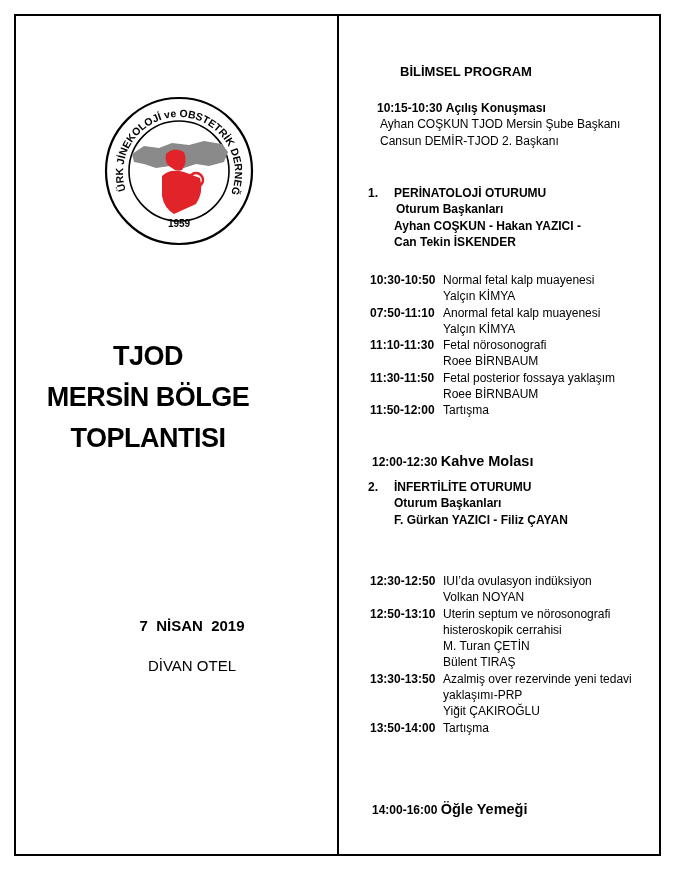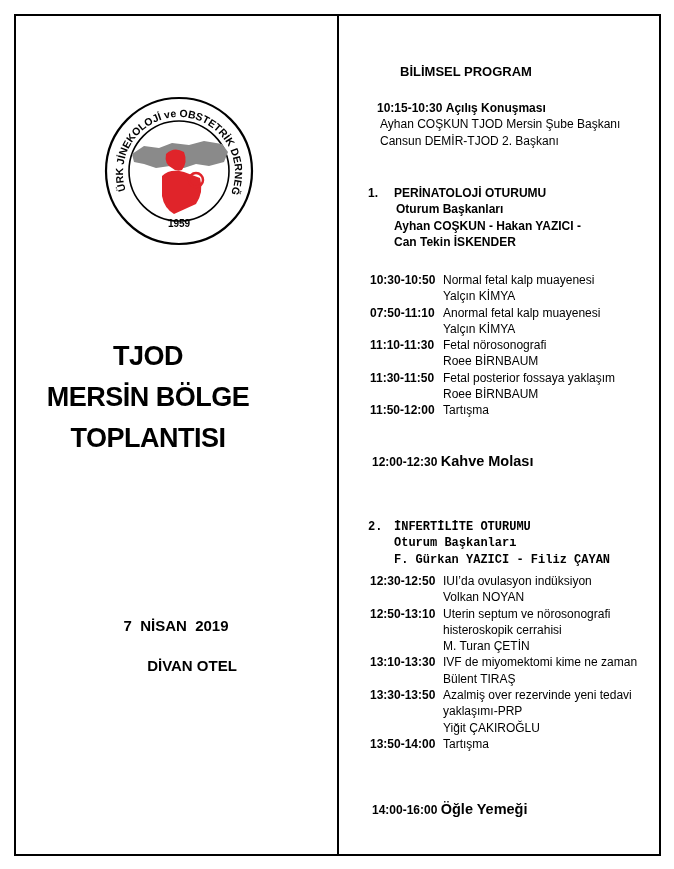--- a/index.html
+++ b/index.html
@@ -13,22 +13,22 @@
     }
     .divider {
       position: absolute; left: 337px; top: 14px; width: 2px; height: 842px; background: #000;
     }
     
     .logo { position: absolute; left: 104px; top: 96px; width: 150px; height: 150px; }
     .title-block {
       position: absolute; left: 14px; width: 268px; top: 336px; text-align: center;
       font-weight: bold; font-size: 27px; line-height: 41px; letter-spacing: -0.5px;
     }
-    .date { position: absolute; left: 14px; width: 324px; top: 617px; text-align:center; font-weight:bold; font-size: 15px; white-space: pre; }
-    .venue { position: absolute; left: 14px; width: 356px; top: 657px; text-align:center; font-weight:bold; font-size: 15px; }
+    .date { position: absolute; left: 30px; width: 324px; top: 617px; text-align:center; font-weight:bold; font-size: 15px; white-space: pre; }
+    .venue { position: absolute; left: 14px; width: 356px; top: 657px; text-align:center; font-weight:normal; font-size: 15px; }
     
     .r { position: absolute; font-size: 12px; line-height: 16.3px; white-space: nowrap; }
     .b { font-weight: bold; }
     .prog-title { left: 400px; top: 64px; font-size: 13px; font-weight: bold; }
     .time { display: inline-block; width: 73px; font-weight: bold; }
     .item { position: absolute; left: 370px; font-size: 12px; line-height: 16.3px; }
     .item .row { white-space: nowrap; }
     .item .ind { padding-left: 73px; }
     .big { font-size: 14.5px; font-weight: bold; margin-top: 43px; }
   </style>
@@ -99,38 +99,37 @@
   <div>
     <div class="row"><span class="time">11:50-12:00</span><span>Tartışma</span></div>
   </div>
 </div>
 
 <div class="r" style="left:372px; top:453px;">
   <span class="b">12:00-12:30</span>
   <span class="big">Kahve Molası</span>
 </div>
 
-<div class="r b" style="left:368px; top:519px;font-family:Liberation Mono, monospace;">
+<div class="r b" style="left:368px; top:479px;">
   <div><span style="display:inline-block;width:26px">2.</span><span>İNFERTİLİTE  OTURUMU</span></div>
   <div style="padding-left:26px">Oturum Başkanları</div>
   <div style="padding-left:26px">F. Gürkan YAZICI - Filiz ÇAYAN</div>
 </div>
 
 <div class="item" style="top:573px;">
   <div>
     <div class="row"><span class="time">12:30-12:50</span><span>IUI’da ovulasyon indüksiyon</span></div>
     <div class="row ind">Volkan NOYAN</div>
   </div>
   <div>
     <div class="row"><span class="time">12:50-13:10</span><span>Uterin septum ve nörosonografi</span></div>
     <div class="row ind">histeroskopik cerrahisi</div>
     <div class="row ind">M. Turan ÇETİN</div>
   </div>
   <div>
-    <div class="row"><span class="time">13:10-13:30</span><span>IVF de miyomektomi kime ne zaman</span></div>
     <div class="row ind">Bülent TIRAŞ</div>
   </div>
   <div>
     <div class="row"><span class="time">13:30-13:50</span><span>Azalmiş over rezervinde yeni tedavi</span></div>
     <div class="row ind">yaklaşımı-PRP</div>
     <div class="row ind">Yiğit ÇAKIROĞLU</div>
   </div>
   <div>
     <div class="row"><span class="time">13:50-14:00</span><span>Tartışma</span></div>
   </div>

